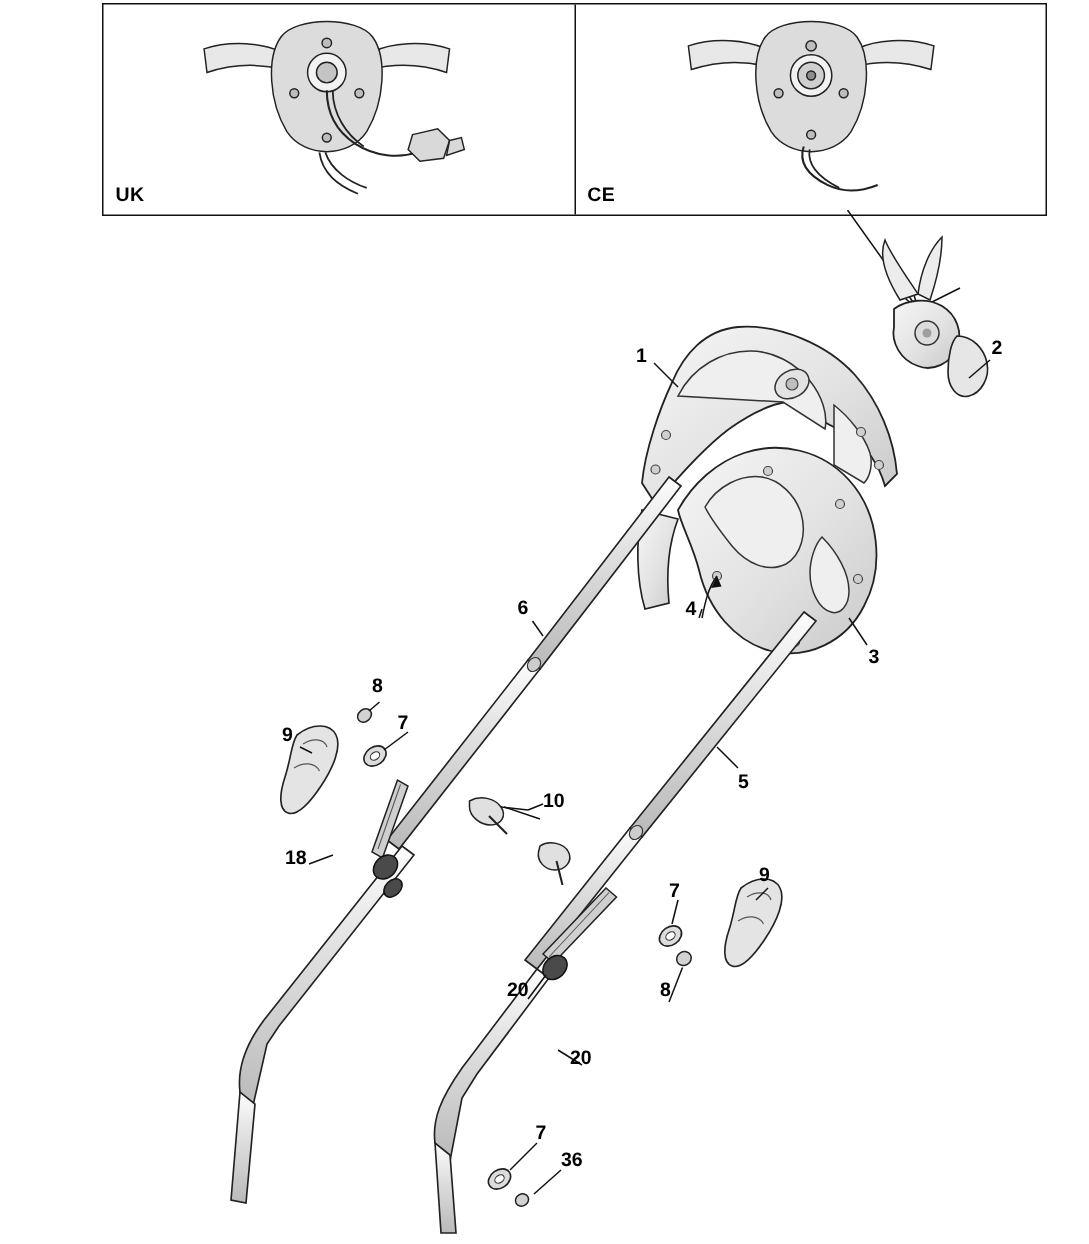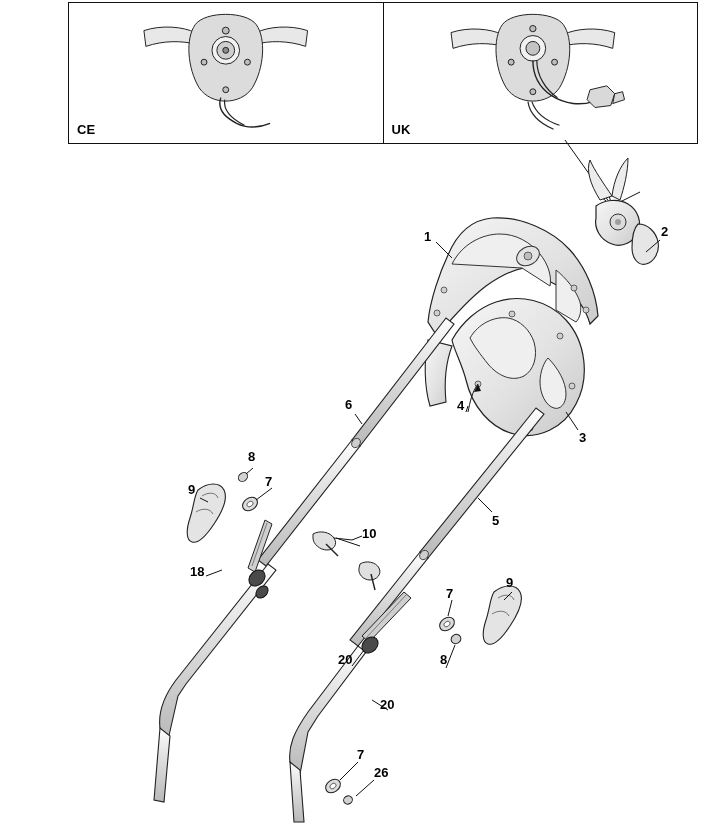--- a/index.html
+++ b/index.html
@@ -18,40 +18,20 @@
 
   svg{display:block;}
   .mainart{position:absolute;left:0;top:140px;width:726px;height:689px;}
 </style>
 </head>
 <body>
 
 <div id="stage">
 
   <div class="variant-strip">
-
-    <div class="variant-cell">
-      <svg class="variant-art" viewBox="0 0 210 142">
-        <g fill="#e8e8e8" stroke="#222" stroke-width="1">
-          <path d="M22 28 C40 22 62 24 74 30 L76 42 C60 38 42 38 24 44 Z"></path>
-          <path d="M188 28 C170 22 148 24 136 30 L134 42 C150 38 168 38 186 44 Z"></path>
-          <path d="M74 22 C84 8 126 8 136 22 C146 36 144 66 132 86 C120 104 90 104 78 86 C66 66 64 36 74 22 Z" fill="#dcdcdc"></path>
-          <circle cx="105" cy="28" r="3.5" fill="#bdbdbd"></circle>
-          <circle cx="83" cy="60" r="3" fill="#bdbdbd"></circle>
-          <circle cx="127" cy="60" r="3" fill="#bdbdbd"></circle>
-          <circle cx="105" cy="88" r="3" fill="#bdbdbd"></circle>
-          <circle cx="105" cy="48" r="14" fill="#f2f2f2"></circle>
-          <circle cx="105" cy="48" r="9" fill="#cfcfcf"></circle>
-          <circle cx="105" cy="48" r="3" fill="#8c8c8c"></circle>
-        </g>
-        <path d="M100 96 C96 108 104 116 116 122 C128 128 140 126 150 122" fill="none" stroke="#222" stroke-width="1.4"></path>
-        <path d="M104 98 C102 110 112 118 124 124" fill="none" stroke="#222" stroke-width="1.2"></path>
-      </svg>
-      <div class="variant-label">CE</div>
-    </div>
 
     <div class="variant-cell">
       <svg class="variant-art" viewBox="0 0 210 142">
         <g fill="#e8e8e8" stroke="#222" stroke-width="1">
           <path d="M14 30 C32 24 54 26 66 32 L68 44 C52 40 34 40 16 46 Z"></path>
           <path d="M180 30 C162 24 140 26 128 32 L126 44 C142 40 160 40 178 46 Z"></path>
           <path d="M66 22 C76 8 118 8 128 22 C138 36 136 66 124 86 C112 104 82 104 70 86 C58 66 56 36 66 22 Z" fill="#dcdcdc"></path>
           <circle cx="97" cy="26" r="3.2" fill="#bdbdbd"></circle>
           <circle cx="75" cy="60" r="3" fill="#bdbdbd"></circle>
           <circle cx="119" cy="60" r="3" fill="#bdbdbd"></circle>
@@ -64,20 +44,40 @@
         <g fill="#d9d9d9" stroke="#222" stroke-width="1">
           <path d="M155 88 L172 84 L180 92 L176 104 L160 106 L152 98 Z"></path>
           <path d="M180 92 L188 90 L190 98 L178 102 Z"></path>
         </g>
         <path d="M96 100 C100 112 112 120 124 124" fill="none" stroke="#222" stroke-width="1.2"></path>
         <path d="M92 100 C94 114 104 122 118 128" fill="none" stroke="#222" stroke-width="1.2"></path>
       </svg>
       <div class="variant-label">UK</div>
     </div>
 
+    <div class="variant-cell">
+      <svg class="variant-art" viewBox="0 0 210 142">
+        <g fill="#e8e8e8" stroke="#222" stroke-width="1">
+          <path d="M22 28 C40 22 62 24 74 30 L76 42 C60 38 42 38 24 44 Z"></path>
+          <path d="M188 28 C170 22 148 24 136 30 L134 42 C150 38 168 38 186 44 Z"></path>
+          <path d="M74 22 C84 8 126 8 136 22 C146 36 144 66 132 86 C120 104 90 104 78 86 C66 66 64 36 74 22 Z" fill="#dcdcdc"></path>
+          <circle cx="105" cy="28" r="3.5" fill="#bdbdbd"></circle>
+          <circle cx="83" cy="60" r="3" fill="#bdbdbd"></circle>
+          <circle cx="127" cy="60" r="3" fill="#bdbdbd"></circle>
+          <circle cx="105" cy="88" r="3" fill="#bdbdbd"></circle>
+          <circle cx="105" cy="48" r="14" fill="#f2f2f2"></circle>
+          <circle cx="105" cy="48" r="9" fill="#cfcfcf"></circle>
+          <circle cx="105" cy="48" r="3" fill="#8c8c8c"></circle>
+        </g>
+        <path d="M100 96 C96 108 104 116 116 122 C128 128 140 126 150 122" fill="none" stroke="#222" stroke-width="1.4"></path>
+        <path d="M104 98 C102 110 112 118 124 124" fill="none" stroke="#222" stroke-width="1.2"></path>
+      </svg>
+      <div class="variant-label">CE</div>
+    </div>
+
   </div>
 
   <svg class="mainart" viewBox="0 0 726 689">
     <defs>
       <linearGradient id="metal" x1="0" y1="0" x2="1" y2="1">
         <stop offset="0%" stop-color="#f6f6f6"></stop>
         <stop offset="55%" stop-color="#e2e2e2"></stop>
         <stop offset="100%" stop-color="#c9c9c9"></stop>
       </linearGradient>
       <linearGradient id="tube" x1="0" y1="0" x2="0" y2="1">
@@ -253,15 +253,15 @@
   <div class="lbl" style="left:446px;top:586px;">7</div>
   <div class="lbl" style="left:357px;top:747px;">7</div>
   <div class="lbl" style="left:248px;top:449px;">8</div>
   <div class="lbl" style="left:440px;top:652px;">8</div>
   <div class="lbl" style="left:188px;top:482px;">9</div>
   <div class="lbl" style="left:506px;top:575px;">9</div>
   <div class="lbl" style="left:362px;top:526px;">10</div>
   <div class="lbl" style="left:338px;top:652px;">20</div>
   <div class="lbl" style="left:190px;top:564px;">18</div>
   <div class="lbl" style="left:380px;top:697px;text-align:right;">20</div>
-  <div class="lbl" style="left:374px;top:765px;">26</div>
+  <div class="lbl" style="left:374px;top:765px;">36</div>
 
 </div>
 
 </body></html>

